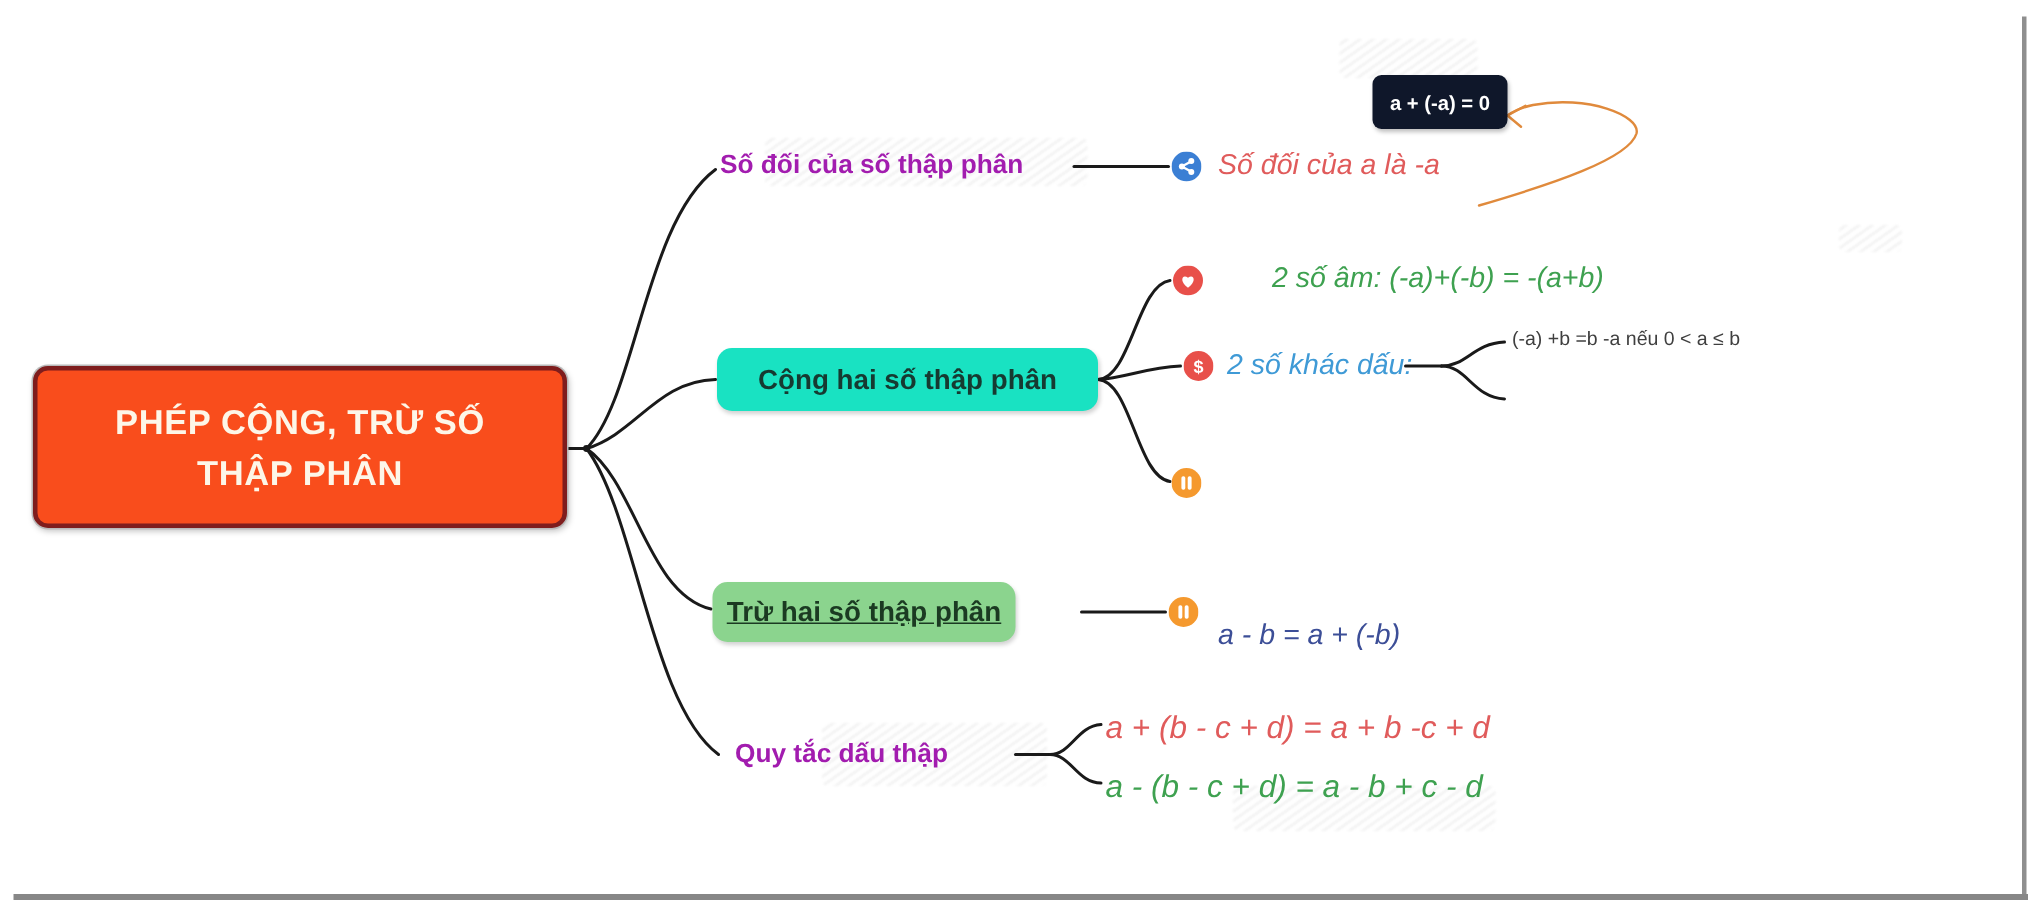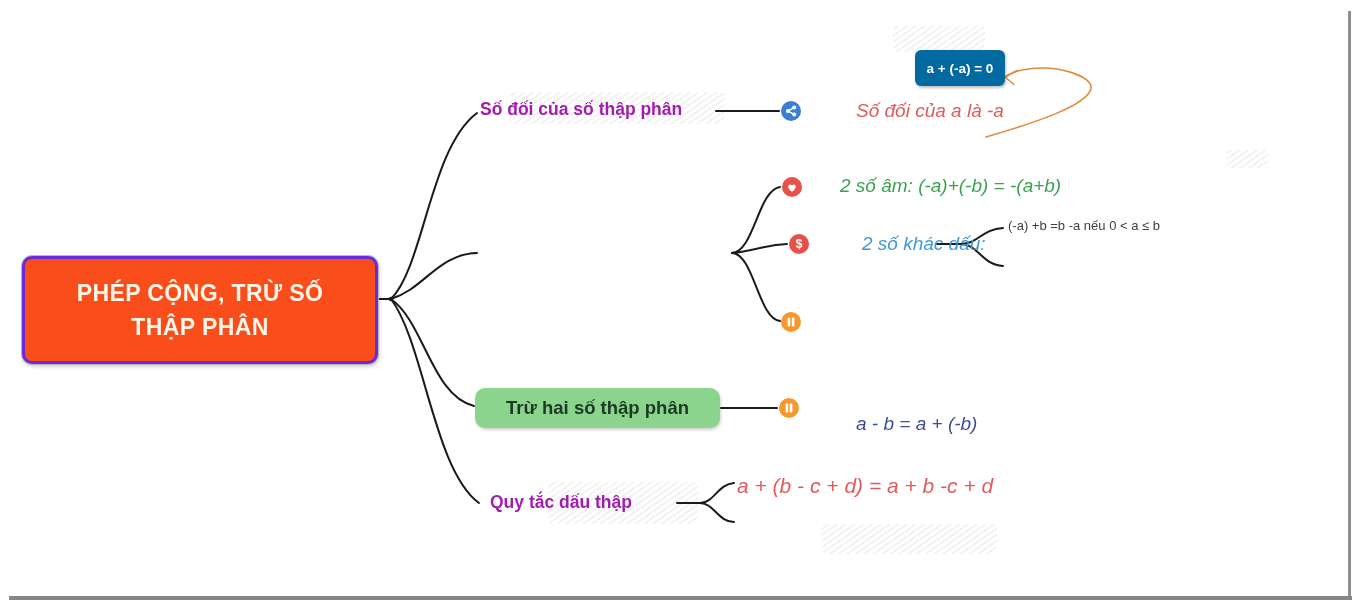--- a/index.html
+++ b/index.html
@@ -5,58 +5,58 @@
   html,body{margin:0;padding:0;background:#fff;}
   #canvas{
     position:relative;width:1360px;height:610px;background:#ffffff;overflow:hidden;
     font-family:"Liberation Sans",sans-serif;
   }
   svg.wires{position:absolute;left:0;top:0;pointer-events:none;}
   .abs{position:absolute;}
 
   
   .root-box{
-    left:22px;top:256px;width:356px;height:108px;box-sizing:border-box;
-    background:#F94D1C;border:3px solid #6d28d9;border-radius:10px;
+    left:22px;top:244px;width:356px;height:108px;box-sizing:border-box;
+    background:#F94D1C;border:3px solid #7f1d1d;border-radius:10px;
     box-shadow:0 0 0 1px #b9b9b9,1px 2px 4px rgba(0,0,0,.25);
     display:flex;align-items:center;justify-content:center;text-align:center;
   }
   .root-box .lbl{
     width:300px;color:#FDF6E8;font-size:23px;font-weight:bold;line-height:1.5;letter-spacing:.4px;
   }
 
   
   .topic-box{
     box-sizing:border-box;border-radius:10px;display:flex;align-items:center;justify-content:center;
     font-weight:bold;box-shadow:1px 2px 3px rgba(0,0,0,.18);
   }
   .box-cong{left:478px;top:232px;width:254px;height:42px;background:#19E2C2;color:#163A31;font-size:18.5px;}
-  .box-tru{left:475px;top:388px;width:245px;height:40px;background:#8BD48E;color:#1B3A22;font-size:18.5px;}
+  .box-tru{left:475px;top:388px;width:202px;height:40px;background:#8BD48E;color:#1B3A22;font-size:18.5px;text-decoration:underline;}
 
   
   .branch-label{font-weight:bold;color:#a21caf;font-size:17.5px;white-space:nowrap;}
   .lbl-doi{left:480px;top:99px;}
   .lbl-quytac{left:490px;top:492px;}
 
   
   .note{white-space:nowrap;font-style:italic;}
   .t-red{color:#E05B5B;}
   .t-green{color:#3EA150;}
   .t-blue{color:#3F9AD6;}
   .t-navy{color:#3C4E97;}
   .t-plain{color:#3F3F3F;font-style:normal;}
 
-  .fs19{font-size:19px;margin-left:44px;}
+  .fs19{font-size:19px;}
   .fs16{font-size:13px;}
   .fs165{font-size:21px;}
 
   
   .badge{
     left:915px;top:50px;width:90px;height:36px;box-sizing:border-box;
-    background:#0369a1;border-radius:6px;color:#fff;font-weight:bold;font-size:13.5px;
+    background:#0f172a;border-radius:6px;color:#fff;font-weight:bold;font-size:13.5px;
     display:flex;align-items:center;justify-content:center;
     box-shadow:1px 2px 3px rgba(0,0,0,.25);
   }
 
   
   .marker{width:20px;height:20px;display:block;}
 
   
   .wm{
     background:repeating-linear-gradient(-35deg,rgba(150,150,150,.20) 0 2px,rgba(255,255,255,0) 2px 5px);
@@ -117,28 +117,31 @@
       <circle cx="13.2" cy="6.4" r="2" fill="#fff"></circle>
       <circle cx="6.9" cy="10" r="2" fill="#fff"></circle>
       <circle cx="13.2" cy="13.6" r="2" fill="#fff"></circle>
     </svg>
   </span>
   <div class="abs note t-red fs19" style="left:812px;top:100px;">Số đối của a là -a</div>
   <div class="abs badge">
     <span>a + (-a) = 0</span>
   </div>
 
+  <div class="abs topic-box box-cong">
+    <span>Cộng hai số thập phân</span>
+  </div>
 
   <span class="abs marker" style="left:782px;top:177px;">
     <svg width="20" height="20" viewBox="0 0 20 20">
       <circle cx="10" cy="10" r="10" fill="#E8504A"></circle>
       <path d="M10 14.8 C3.8 10.6 6.2 5.4 10 8.2 C13.8 5.4 16.2 10.6 10 14.8 Z" fill="#fff"></path>
     </svg>
   </span>
-  <div class="abs note t-green fs19" style="left:796px;top:175px;">2 số âm: (-a)+(-b) = -(a+b)</div>
+  <div class="abs note t-green fs19" style="left:848px;top:175px;">2 số âm: (-a)+(-b) = -(a+b)</div>
 
   <span class="abs marker" style="left:789px;top:234px;">
     <svg width="20" height="20" viewBox="0 0 20 20">
       <circle cx="10" cy="10" r="10" fill="#E8504A"></circle>
       <text x="10" y="14.4" text-anchor="middle" font-size="12" font-weight="bold" fill="#fff" font-family="Liberation Sans, sans-serif">$</text>
     </svg>
   </span>
   <div class="abs note t-blue fs19" style="left:818px;top:233px;text-align:center;">2 số khác dấu:</div>
   <div class="abs note t-plain fs16" style="left:1008px;top:218px;">(-a) +b =b -a nếu 0 &lt; a ≤ b</div>
 
@@ -157,16 +160,17 @@
     <svg width="20" height="20" viewBox="0 0 20 20">
       <circle cx="10" cy="10" r="10" fill="#F5992E"></circle>
       <rect x="6.6" y="5.5" width="2.6" height="9" rx="1.2" fill="#fff"></rect>
       <rect x="10.8" y="5.5" width="2.6" height="9" rx="1.2" fill="#fff"></rect>
     </svg>
   </span>
   <div class="abs note t-navy fs19" style="left:812px;top:413px;">a - b = a + (-b)</div>
 
   <div class="abs branch-label lbl-quytac">Quy tắc dấu thập</div>
   <div class="abs note t-red fs165" style="left:737px;top:474px;">a + (b - c + d) = a + b -c + d</div>
+  <div class="abs note t-green fs165" style="left:737px;top:513px;">a - (b - c + d) = a - b + c - d</div>
 
   <div class="abs edge-r"></div>
   <div class="abs edge-b"></div>
 </div>
 
 </body></html>

